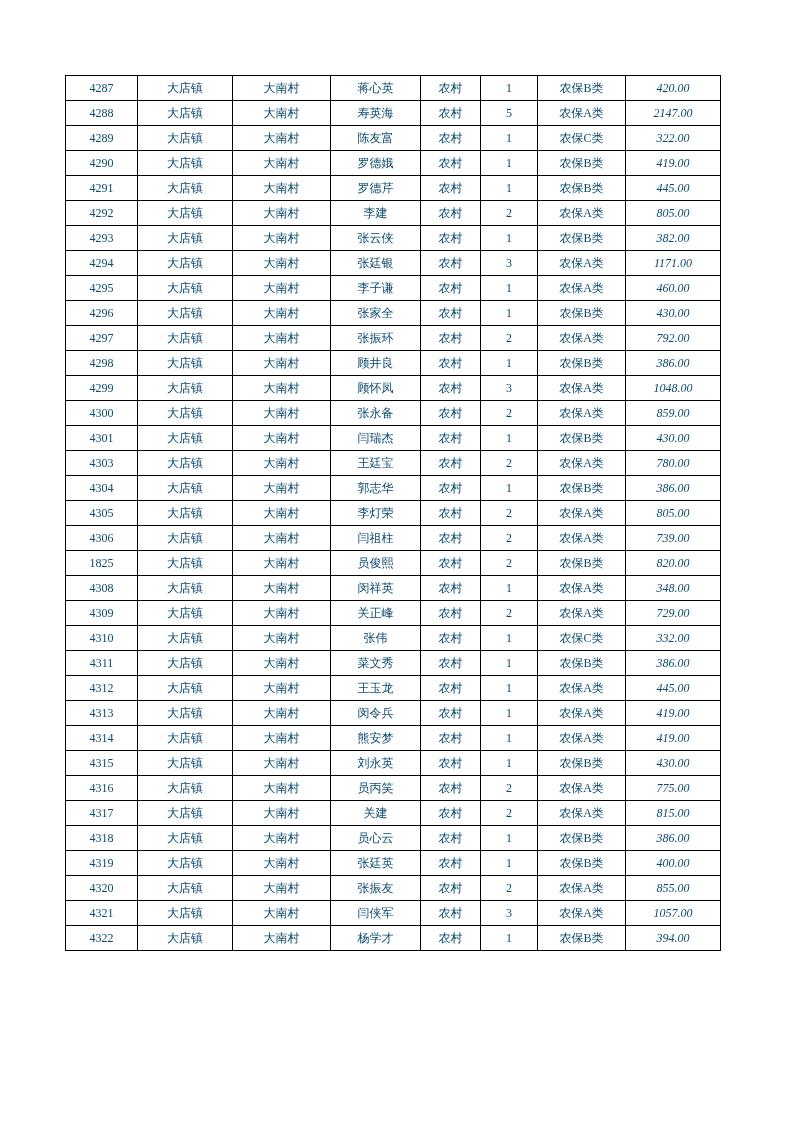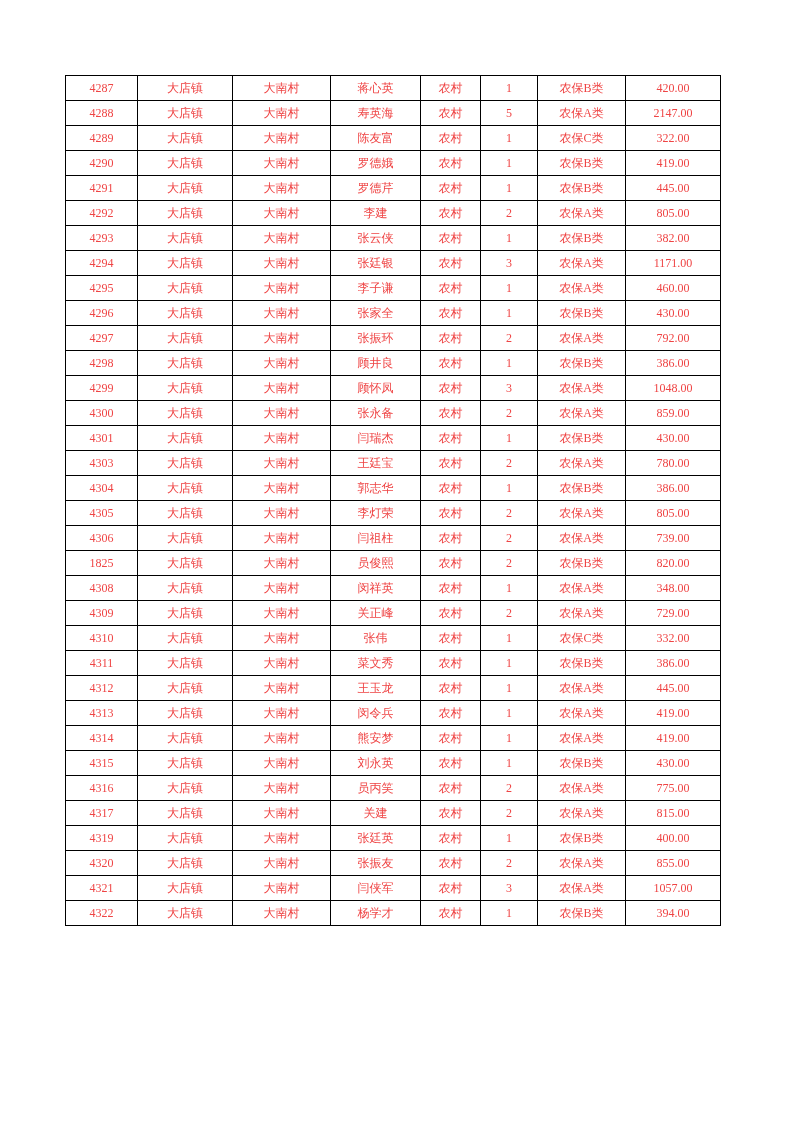--- a/index.html
+++ b/index.html
@@ -6,21 +6,21 @@
     margin: 0;
     padding: 0;
     background: #ffffff;
   }
   .page {
     position: relative;
     width: 793px;
     height: 1122px;
     background: #ffffff;
     font-family: "Liberation Serif", "DejaVu Serif", serif;
-    color: #ef4444;
+    color: #0c4a6e;
   }
   table.roster {
     position: absolute;
     left: 65px;
     top: 75px;
     border-collapse: collapse;
     table-layout: fixed;
   }
   table.roster td {
     border: 1px solid #000000;
@@ -36,20 +36,21 @@
   col.c-town     { width: 95px; }
   col.c-village  { width: 98px; }
   col.c-name     { width: 90px; }
   col.c-residence{ width: 60px; }
   col.c-persons  { width: 57px; }
   col.c-category { width: 88px; }
   col.c-amount   { width: 95px; }
   td.col-amount {
     text-align: right;
     padding-right: 28px;
+    font-style: italic;
   }
 </style>
 </head>
 <body>
 
 <div class="page">
   <table class="roster">
     <colgroup>
       <col class="c-serial">
       <col class="c-town">
@@ -355,20 +356,30 @@
           <td class="col-serial">4317</td>
           <td class="col-town">大店镇</td>
           <td class="col-village">大南村</td>
           <td class="col-name">关建</td>
           <td class="col-residence">农村</td>
           <td class="col-persons">2</td>
           <td class="col-category">农保A类</td>
           <td class="col-amount">815.00</td>
         </tr>
         <tr>
+          <td class="col-serial">4318</td>
+          <td class="col-town">大店镇</td>
+          <td class="col-village">大南村</td>
+          <td class="col-name">员心云</td>
+          <td class="col-residence">农村</td>
+          <td class="col-persons">1</td>
+          <td class="col-category">农保B类</td>
+          <td class="col-amount">386.00</td>
+        </tr>
+        <tr>
           <td class="col-serial">4319</td>
           <td class="col-town">大店镇</td>
           <td class="col-village">大南村</td>
           <td class="col-name">张廷英</td>
           <td class="col-residence">农村</td>
           <td class="col-persons">1</td>
           <td class="col-category">农保B类</td>
           <td class="col-amount">400.00</td>
         </tr>
         <tr>

